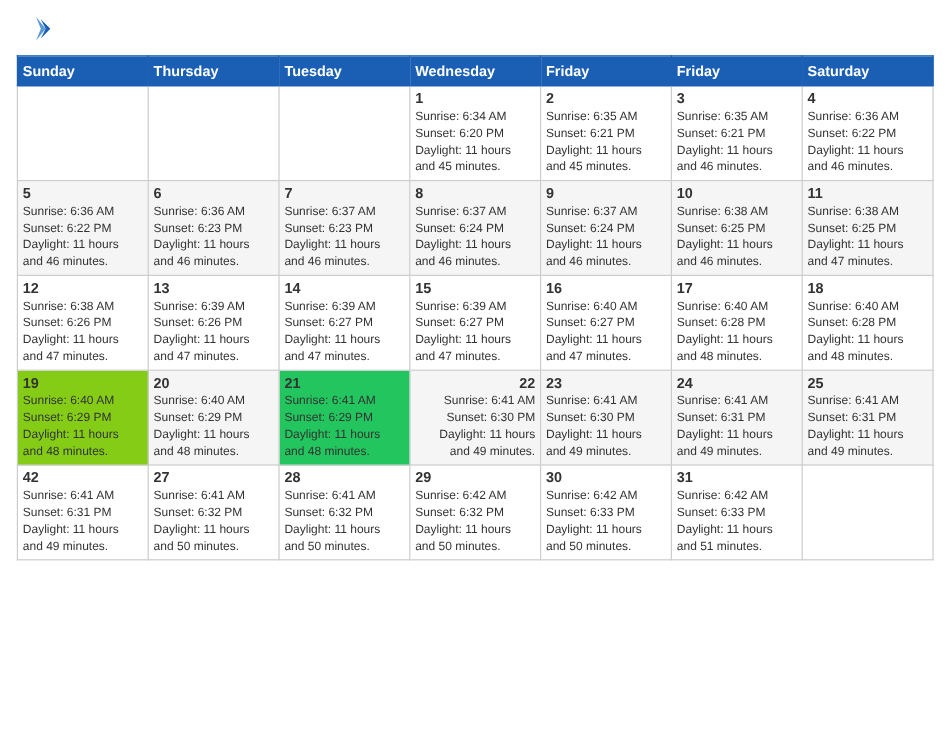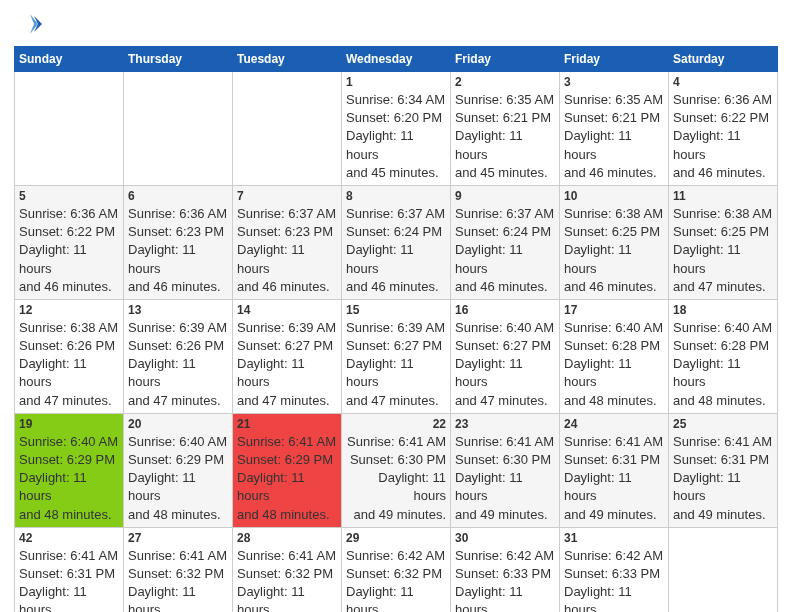--- a/index.html
+++ b/index.html
@@ -85,21 +85,21 @@
     .calendar tr:nth-child(even) td {
       background: #f5f5f5;
     }
     .day-num {
       font-size: 12px;
       font-weight: bold;
       display: block;
       margin-bottom: 2px;
     }
     .day-info {
-      font-size: 13px;
+      font-size: 10px;
       color: #333;
       line-height: 1.4;
     }
     .empty {
       background: #fff !important;
     }
   </style>
 </head>
 <body>
 
@@ -277,21 +277,21 @@
 Daylight: 11 hours
 and 48 minutes.</div>
           </td>
           <td style="background: rgb(245, 245, 245);">
             <span class="day-num">20</span>
             <div class="day-info" style="white-space: pre-line;">Sunrise: 6:40 AM
 Sunset: 6:29 PM
 Daylight: 11 hours
 and 48 minutes.</div>
           </td>
-          <td style="background: #ef4444;">
+          <td style="background: #22c55e;">
             <span class="day-num">21</span>
             <div class="day-info" style="white-space: pre-line;">Sunrise: 6:41 AM
 Sunset: 6:29 PM
 Daylight: 11 hours
 and 48 minutes.</div>
           </td>
           <td style="background: rgb(245, 245, 245); text-align: right;">
             <span class="day-num">22</span>
             <div class="day-info" style="white-space: pre-line;">Sunrise: 6:41 AM
 Sunset: 6:30 PM

